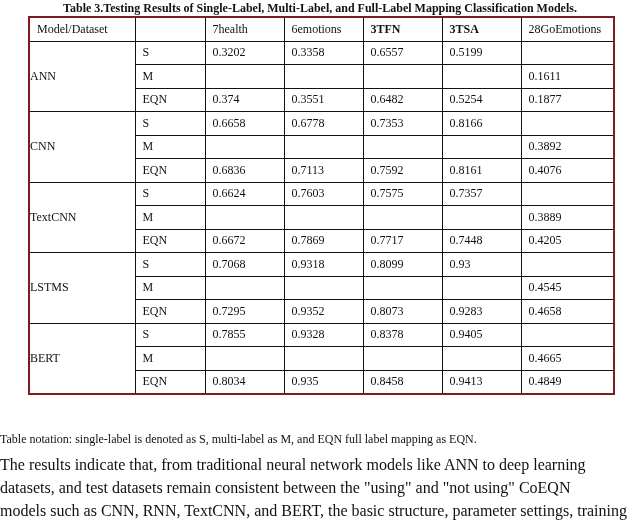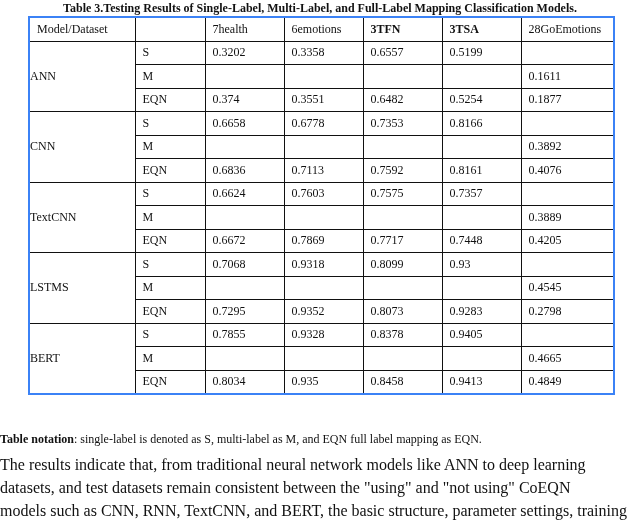--- a/index.html
+++ b/index.html
@@ -8,39 +8,39 @@
     font-family: "Liberation Serif", "DejaVu Serif", serif; color: #111;
   }
   .caption {
     position: absolute; top: 0; left: 0; width: 640px; text-align: center;
     font-weight: bold; font-size: 12px; line-height: 14px; top: 1px; border-radius: 6px;
   }
   table.results {
     position: absolute; left: 28px; top: 16px;
     border-collapse: collapse; table-layout: fixed;
     width: 585px;
-    border: 2px solid #3b82f6;
+    border: 2px solid #7f1d1d;
     font-size: 12px;
   }
   table.results td, table.results th {
     border: 1.5px solid #111;
     height: 22.5px;
     padding: 0 0 0 7px;
     text-align: left;
     vertical-align: middle;
     font-weight: normal;
     white-space: nowrap;
     overflow: hidden;
   }
   table.results th.bold { font-weight: bold; }
   table.results td.model { text-align: left; padding: 0; }
   .notation {
     position: absolute; left: 0; top: 432px; font-size: 12px; line-height: 14px;
   }
-  .notation b { font-weight: bold; }
+  .notation b { font-weight: normal; }
   .para {
     position: absolute; left: 0; top: 453px; width: 534px;
     font-size: 16px; line-height: 23px; text-align: justify;
   }
   .para .line { display: block; text-align: justify; text-align-last: justify; white-space: nowrap; }
 </style>
 </head>
 <body>
 
 <div class="caption">Table 3.Testing Results of Single-Label, Multi-Label, and Full-Label Mapping Classification Models.</div>
@@ -158,21 +158,21 @@
         <td></td>
         <td></td>
         <td>0.4545</td>
       </tr>
       <tr>
         <td>EQN</td>
         <td>0.7295</td>
         <td>0.9352</td>
         <td>0.8073</td>
         <td>0.9283</td>
-        <td>0.2798</td>
+        <td>0.4658</td>
       </tr>
       <tr>
         <td class="model" rowspan="3">BERT</td>
         <td>S</td>
         <td>0.7855</td>
         <td>0.9328</td>
         <td>0.8378</td>
         <td>0.9405</td>
         <td></td>
       </tr>

